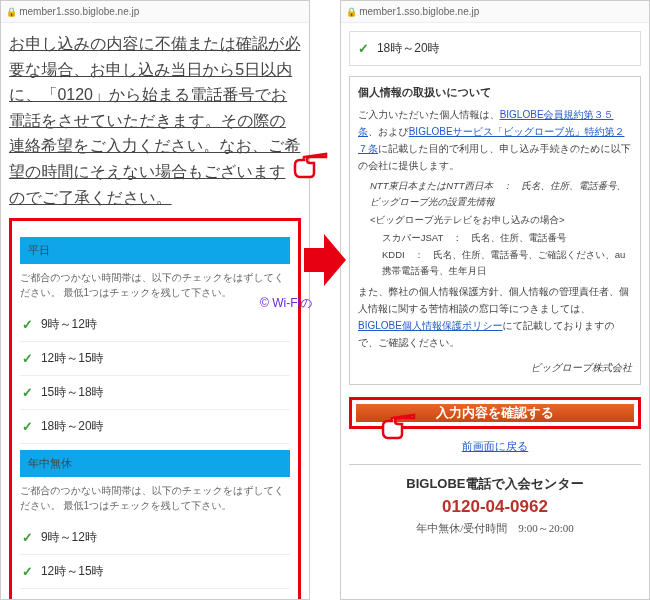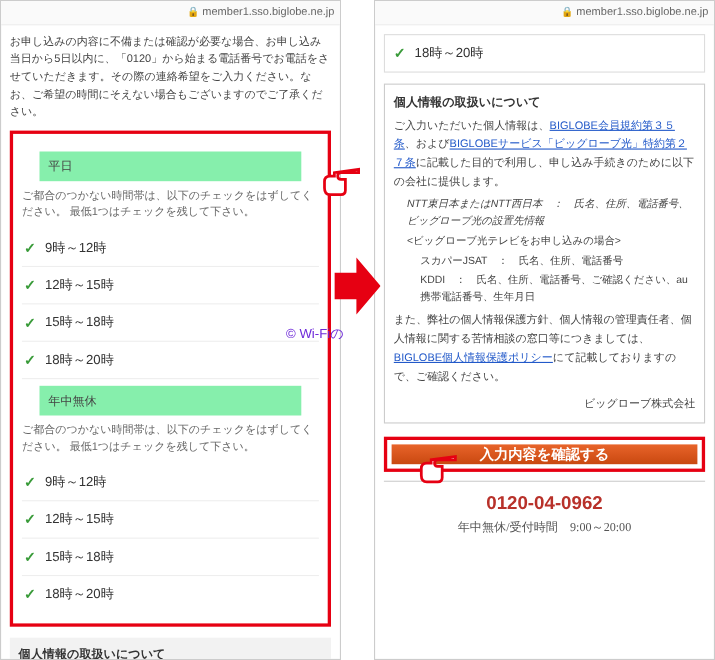--- a/index.html
+++ b/index.html
@@ -1,35 +1,35 @@
 <!DOCTYPE html>
 <html><head>
   <meta charset="utf-8">
   <style>
     * { margin: 0; padding: 0; box-sizing: border-box; }
     body { font-family: -apple-system, "Hiragino Sans", sans-serif; background: #fff; display: flex; gap: 0; font-size: 11px; color: #333; width: 650px; height: 600px; position: relative; }
     .phone { width: 310px; border: 1px solid #ccc; background: #fff; display: flex; flex-direction: column; overflow: hidden; }
     .phone-left { margin-right: 30px; }
-    .addrbar { text-align: right; padding: 5px; font-size: 10px; color: #666; border-bottom: 1px solid #eee; background: #fafafa; }
+    .addrbar { text-align: left; padding: 5px; font-size: 10px; color: #666; border-bottom: 1px solid #eee; background: #fafafa; }
     .addrbar::before { content: "🔒"; font-size: 9px; margin-right: 2px; }
     .content { padding: 8px; overflow-y: auto; flex: 1; }
-    .introtext { font-size: 10px; line-height: 1.6; color: #444; margin-bottom: 8px; }
+    .introtext { font-size: 16px; line-height: 1.6; color: #444; margin-bottom: 8px; text-decoration: underline; }
     .redbox { border: 3px solid #e60012; padding: 10px 8px; margin-bottom: 10px; }
-    .day-header { background: #86efac; padding: 6px 8px; font-size: 11px; color: #444; margin: 6px 16px; }
+    .day-header { background: #0ea5e9; padding: 6px 8px; font-size: 11px; color: #444; margin: 6px 0; }
     .instr { font-size: 10px; color: #666; line-height: 1.5; margin: 6px 0 8px; }
     .slot { display: flex; align-items: center; padding: 8px 2px; border-bottom: 1px solid #eee; font-size: 12px; }
     .slot:last-child { border-bottom: none; }
     .check { color: #3a9b3a; font-weight: bold; margin-right: 8px; font-size: 13px; }
     .section-title { background: #f2f2f2; padding: 7px 8px; font-size: 11px; font-weight: bold; color: #333; margin: 8px 0; }
     .privacy { font-size: 10px; line-height: 1.7; color: #444; padding: 2px 6px; }
     .privacy a, .lnk { color: #2259c9; text-decoration: underline; }
     .indent { padding-left: 12px; margin: 2px 0; font-size: 9.5px; }
     .indent2 { padding-left: 24px; font-size: 9.5px; }
     .provider { margin-top: 4px; font-size: 9.5px; font-style: italic; }
-    .signoff { text-align: right; margin-top: 8px; font-size: 10px; }
+    .signoff { text-align: right; margin-top: 8px; font-size: 10px; font-style: italic; }
     .privacy-box { border: 1px solid #ccc; padding: 8px; margin: 8px 0; }
     .btn-wrap { border: 3px solid #e60012; padding: 4px; margin: 12px 0 8px; }
     .confirm-btn { display: block; width: 100%; text-align: center; color: #fff; font-size: 13px; font-weight: bold; background: linear-gradient(#e8642a, #c94810); border: none; cursor: pointer; }
     .backlink { text-align: center; margin: 10px 0; }
     .backlink a { color: #2259c9; text-decoration: underline; font-size: 11px; }
     .tel-section { border-top: 1px solid #ccc; padding: 10px 8px; text-align: center; }
     .tel-label { font-size: 10px; color: #555; margin-bottom: 4px; }
     .tel-center { font-size: 13px; font-weight: bold; margin-bottom: 4px; }
     .tel-num { font-size: 17px; font-weight: bold; color: #b8312a; margin-bottom: 4px; }
     .tel-hours { font-size: 11px; color: #555; font-family: Liberation Serif, serif; }
@@ -107,21 +107,23 @@
         <div class="indent">&lt;ビッグローブ光テレビをお申し込みの場合&gt;</div>
         <div class="indent2">スカパーJSAT　：　氏名、住所、電話番号</div>
         <div class="indent2">KDDI　：　氏名、住所、電話番号、ご確認ください、au携帯電話番号、生年月日</div>
         <div style="margin-top:4px;"><span>また、弊社の個人情報保護方針、個人情報の管理責任者、個人情報に関する苦情相談の窓口等につきましては、</span><a class="lnk">BIGLOBE個人情報保護ポリシー</a><span>にて記載しておりますので、ご確認ください。</span></div>
         <div class="signoff">ビッグローブ株式会社</div>
       </div>
     </div>
     <div class="btn-wrap">
       <button class="confirm-btn">入力内容を確認する</button>
     </div>
+    <div class="backlink"><a>前画面に戻る</a></div>
     <div class="tel-section">
+      <div class="tel-center">BIGLOBE電話で入会センター</div>
       <div class="tel-num">0120-04-0962</div>
       <div class="tel-hours">年中無休/受付時間　9:00～20:00</div>
     </div>
 
   </div>
 </div>
 
 <div class="arrow-big">
   <svg viewBox="0 0 42 60">
       <path d="M0 18 L20 18 L20 4 L42 30 L20 56 L20 42 L0 42 Z" fill="#e60012"></path>

